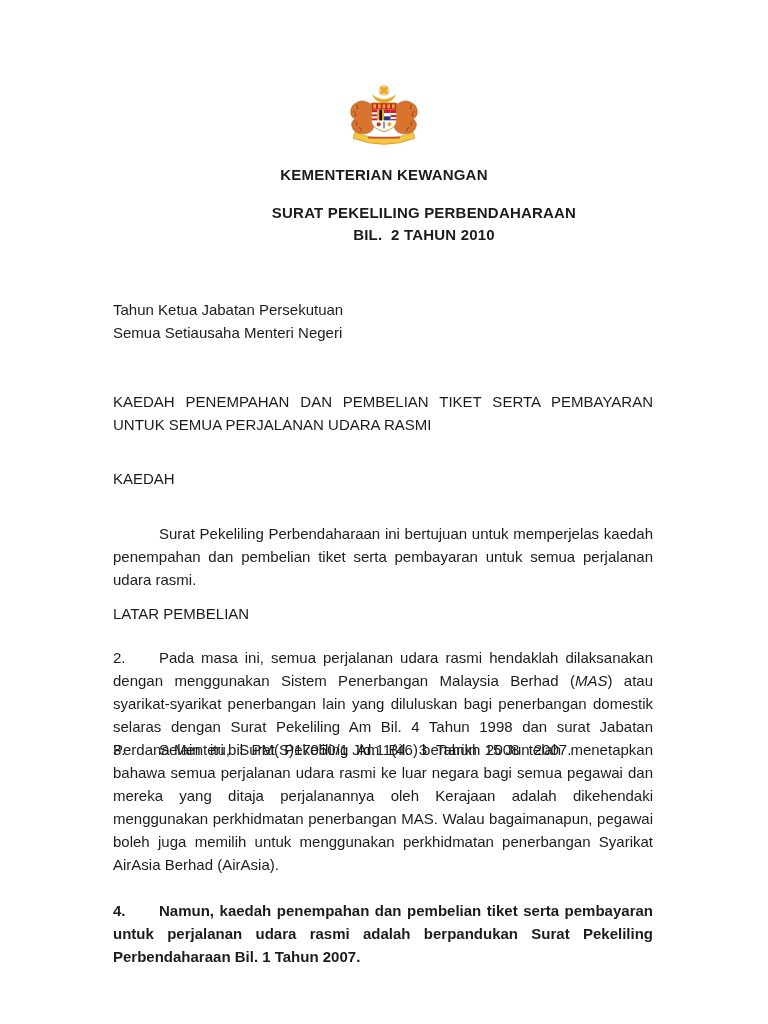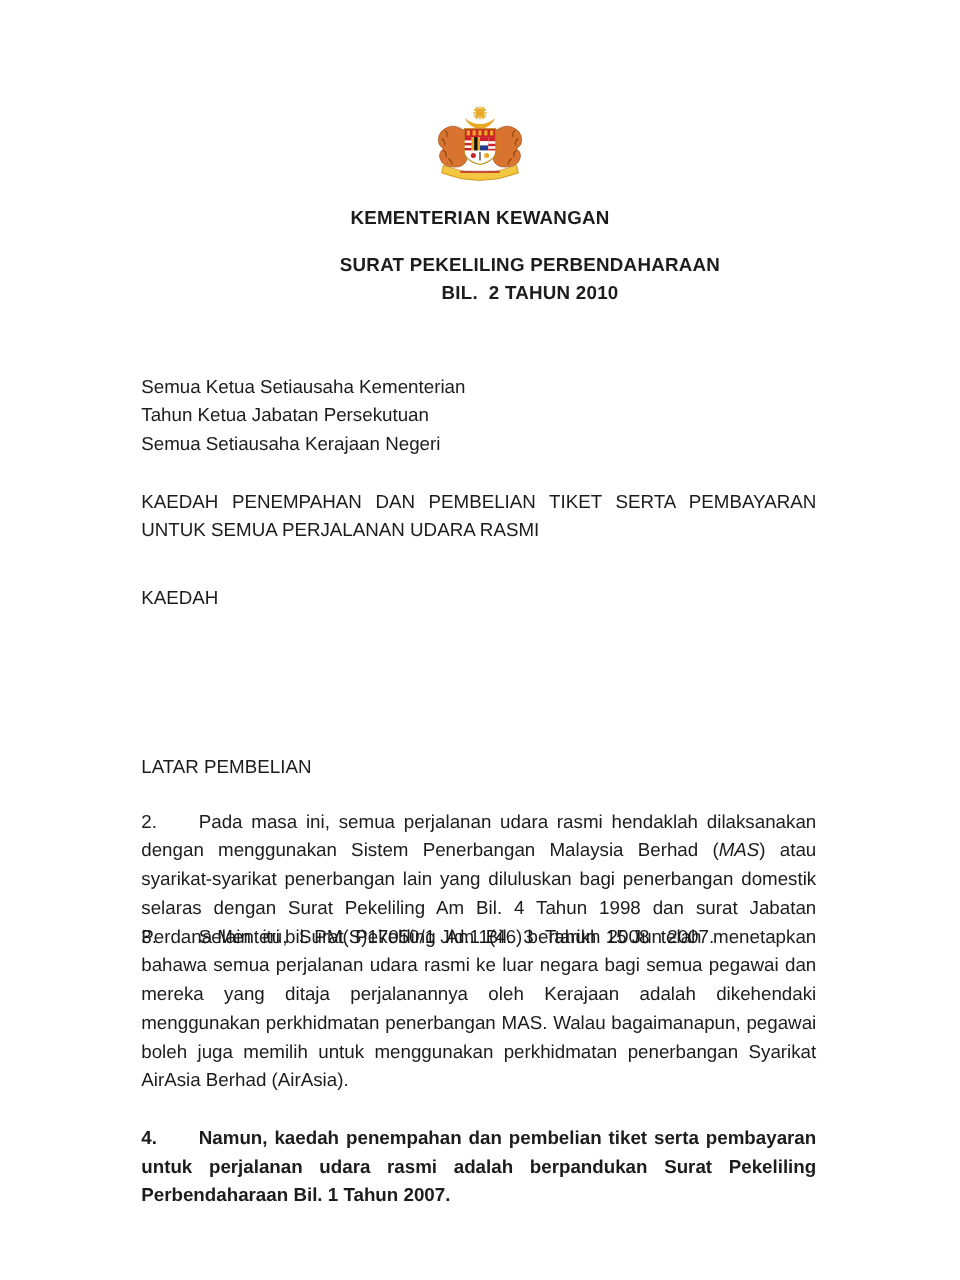--- a/index.html
+++ b/index.html
@@ -130,28 +130,28 @@
   </div>
 
   <div class="center-line ministry">KEMENTERIAN KEWANGAN</div>
 
   <div class="center-line doctitle">
     <div>SURAT PEKELILING PERBENDAHARAAN</div>
     <div>BIL.&nbsp; 2 TAHUN 2010</div>
   </div>
 
   <div class="recipients">
-    <div>Semua Ketua Setiausaha Kementerian</div>
     <div>Tahun Ketua Jabatan Persekutuan</div>
-    <div>Semua Setiausaha Kerajaan Negeri</div>
+    <div>Semua Setiausaha Menteri Negeri</div>
   </div>
 
   <div class="block bold subject">KAEDAH PENEMPAHAN DAN PEMBELIAN TIKET SERTA PEMBAYARAN UNTUK SEMUA PERJALANAN UDARA RASMI</div>
 
   <div class="block bold h-tujuan">KAEDAH</div>
+  <p class="block p-tujuan">Surat Pekeliling Perbendaharaan ini bertujuan untuk memperjelas kaedah penempahan dan pembelian tiket serta pembayaran untuk semua perjalanan udara rasmi.</p>
 
   <div class="block bold h-latar">LATAR PEMBELIAN</div>
 
   <p class="block p2"><span class="pnum">2.</span><span>Pada masa ini, semua perjalanan udara rasmi hendaklah dilaksanakan dengan menggunakan Sistem Penerbangan Malaysia Berhad (</span><i>MAS</i><span>) atau syarikat-syarikat penerbangan lain yang diluluskan bagi penerbangan domestik selaras dengan Surat Pekeliling Am Bil. 4 Tahun 1998 dan surat Jabatan Perdana Menteri bil. PM(S)17050/1 Jld.11(46) bertarikh 15 Jun 2007.</span></p>
 
   <p class="block p3"><span class="pnum">3.</span><span>Selain itu, Surat Pekeliling Am Bil. 3 Tahun 2008 telah menetapkan bahawa semua perjalanan udara rasmi ke luar negara bagi semua pegawai dan mereka yang ditaja perjalanannya oleh Kerajaan adalah dikehendaki menggunakan perkhidmatan penerbangan MAS. Walau bagaimanapun, pegawai boleh juga memilih untuk menggunakan perkhidmatan penerbangan Syarikat AirAsia Berhad (AirAsia).</span></p>
 
   <p class="block p4"><span class="pnum">4.</span><span>Namun, kaedah penempahan dan pembelian tiket serta pembayaran untuk perjalanan udara rasmi adalah berpandukan Surat Pekeliling Perbendaharaan Bil. 1 Tahun 2007.</span></p>
 
 </div>

